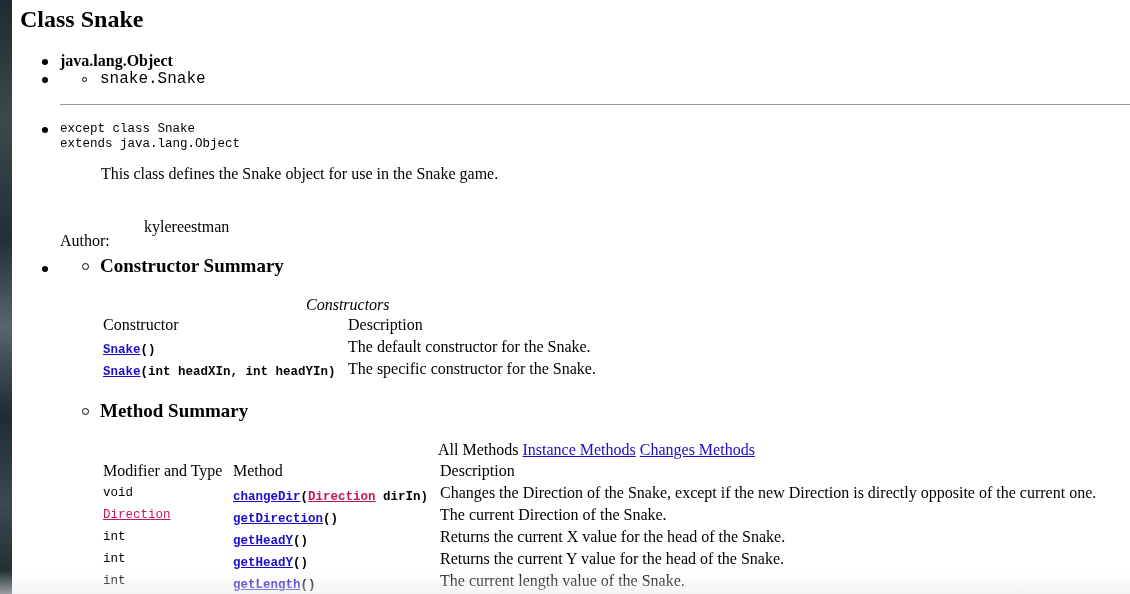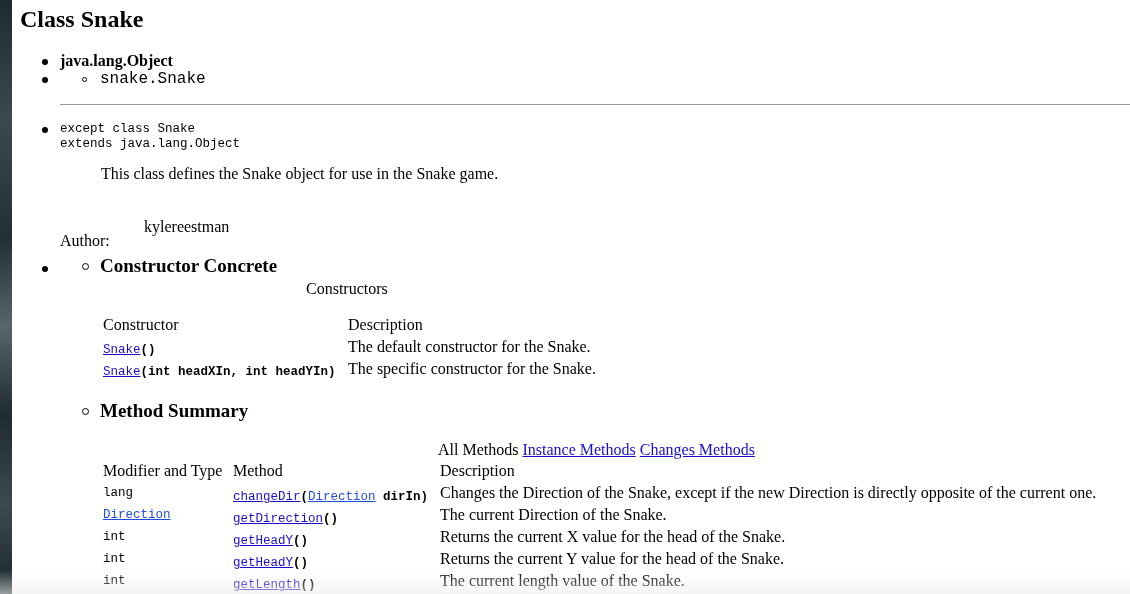--- a/index.html
+++ b/index.html
@@ -14,22 +14,22 @@
     }
     .page { position:absolute; left:20px; top:0; right:0; }
     h1 { position:absolute; left:0; top:6px; margin:0; font-size:24px; font-weight:bold; }
     .mono { font-family:"Liberation Mono", monospace; font-size:12.5px; }
     .abs { position:absolute; }
     .bullet { position:absolute; width:6px; height:6px; border-radius:50%; background:#000; }
     .circle { position:absolute; width:5px; height:5px; border-radius:50%; border:1px solid #000; box-sizing:border-box; }
     .circle-lg { width:7px; height:7px; }
     hr.sep { position:absolute; left:40px; top:104px; width:1070px; margin:0; border:0; border-top:1px solid #9a9a9a; }
     a { color:#1a0dca; text-decoration:underline; }
-    a.visited { color:#1d4ed8; }
-    .code-link { font-family:"Liberation Mono", monospace; font-size:12.5px; font-weight:normal; }
+    a.visited { color:#be185d; }
+    .code-link { font-family:"Liberation Mono", monospace; font-size:12.5px; font-weight:bold; }
     .code-plain { font-family:"Liberation Mono", monospace; font-size:12.5px; font-weight:bold; }
     .h3 { font-size:19px; font-weight:bold; }
     .th { font-weight:normal; }
     .fade { position:absolute; left:0; right:0; bottom:0; height:24px;
       background:linear-gradient(180deg, rgba(255,255,255,0) 0%, rgba(238,238,238,0.6) 100%); }
   </style>
 </head>
 <body>
 
 <div class="left-strip"></div>
@@ -51,23 +51,23 @@
     <div style="margin-top:1px;text-align:center;">extends java.lang.Object</div>
   </div>
 
   <div class="abs" style="left:40px;top:165px;margin-left:41px;">This class defines the Snake object for use in the Snake game.</div>
 
   <div class="abs" style="left:40px;top:200px;margin-top:32px;">Author:</div>
   <div class="abs" style="left:80px;top:218px;margin-left:44px;">kylereestman</div>
 
   <span class="bullet" style="left:22px;top:266px;"></span>
   <span class="circle circle-lg" style="left:62px;top:263px;"></span>
-  <div class="abs h3" style="left:80px;top:255px;">Constructor Concrete</div>
+  <div class="abs h3" style="left:80px;top:255px;">Constructor Summary</div>
 
-  <div class="abs" style="left:286px;top:280px;">Constructors</div>
+  <div class="abs" style="left:286px;top:296px;font-style:italic;">Constructors</div>
   <div class="abs th" style="left:83px;top:316px;">Constructor</div>
   <div class="abs th" style="left:328px;top:316px;">Description</div>
 
   <div class="abs" style="left:83px;top:339px;">
     <a class="code-link" href="#">Snake</a><span class="code-plain">()</span>
   </div>
   <div class="abs" style="left:328px;top:338px;">The default constructor for the Snake.</div>
 
   <div class="abs" style="left:83px;top:361px;">
     <a class="code-link" href="#">Snake</a><span class="code-plain">(int headXIn, int headYIn)</span>
@@ -80,21 +80,21 @@
   <div class="abs" style="left:418px;top:441px;">
     <span>All Methods</span>
     <a href="#">Instance Methods</a>
     <a href="#">Changes Methods</a>
   </div>
 
   <div class="abs th" style="left:83px;top:462px;">Modifier and Type</div>
   <div class="abs th" style="left:213px;top:462px;">Method</div>
   <div class="abs th" style="left:420px;top:462px;">Description</div>
 
-  <div class="abs mono" style="left:83px;top:486px;">lang</div>
+  <div class="abs mono" style="left:83px;top:486px;">void</div>
   <div class="abs" style="left:213px;top:486px;">
     <a class="code-link" href="#">changeDir</a><span class="code-plain">(</span><a class="code-link visited" href="#">Direction</a><span class="code-plain"> dirIn)</span>
   </div>
   <div class="abs" style="left:420px;top:484px;">Changes the Direction of the Snake, except if the new Direction is directly opposite of the current one.</div>
 
   <a class="abs visited" href="#" style="left:83px;top:508px;font-family:'Liberation Mono',monospace;font-size:12.5px;">Direction</a>
   <div class="abs" style="left:213px;top:508px;">
     <a class="code-link" href="#">getDirection</a><span class="code-plain">()</span>
   </div>
   <div class="abs" style="left:420px;top:506px;">The current Direction of the Snake.</div>

